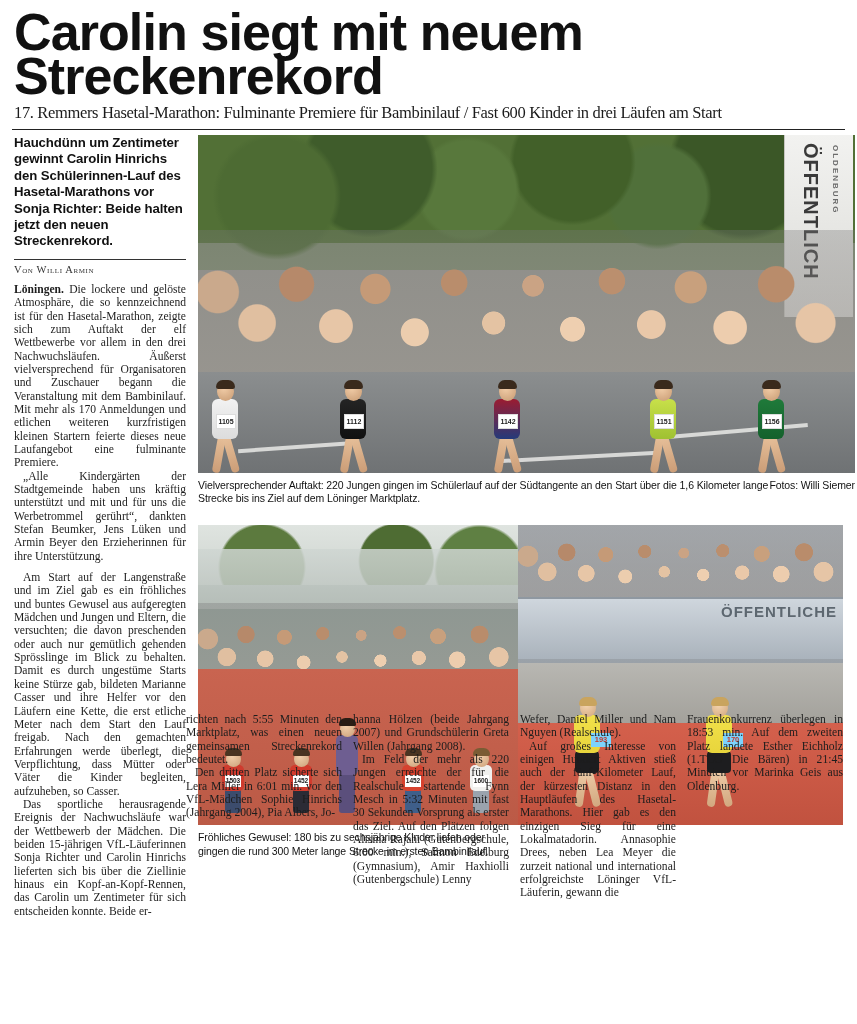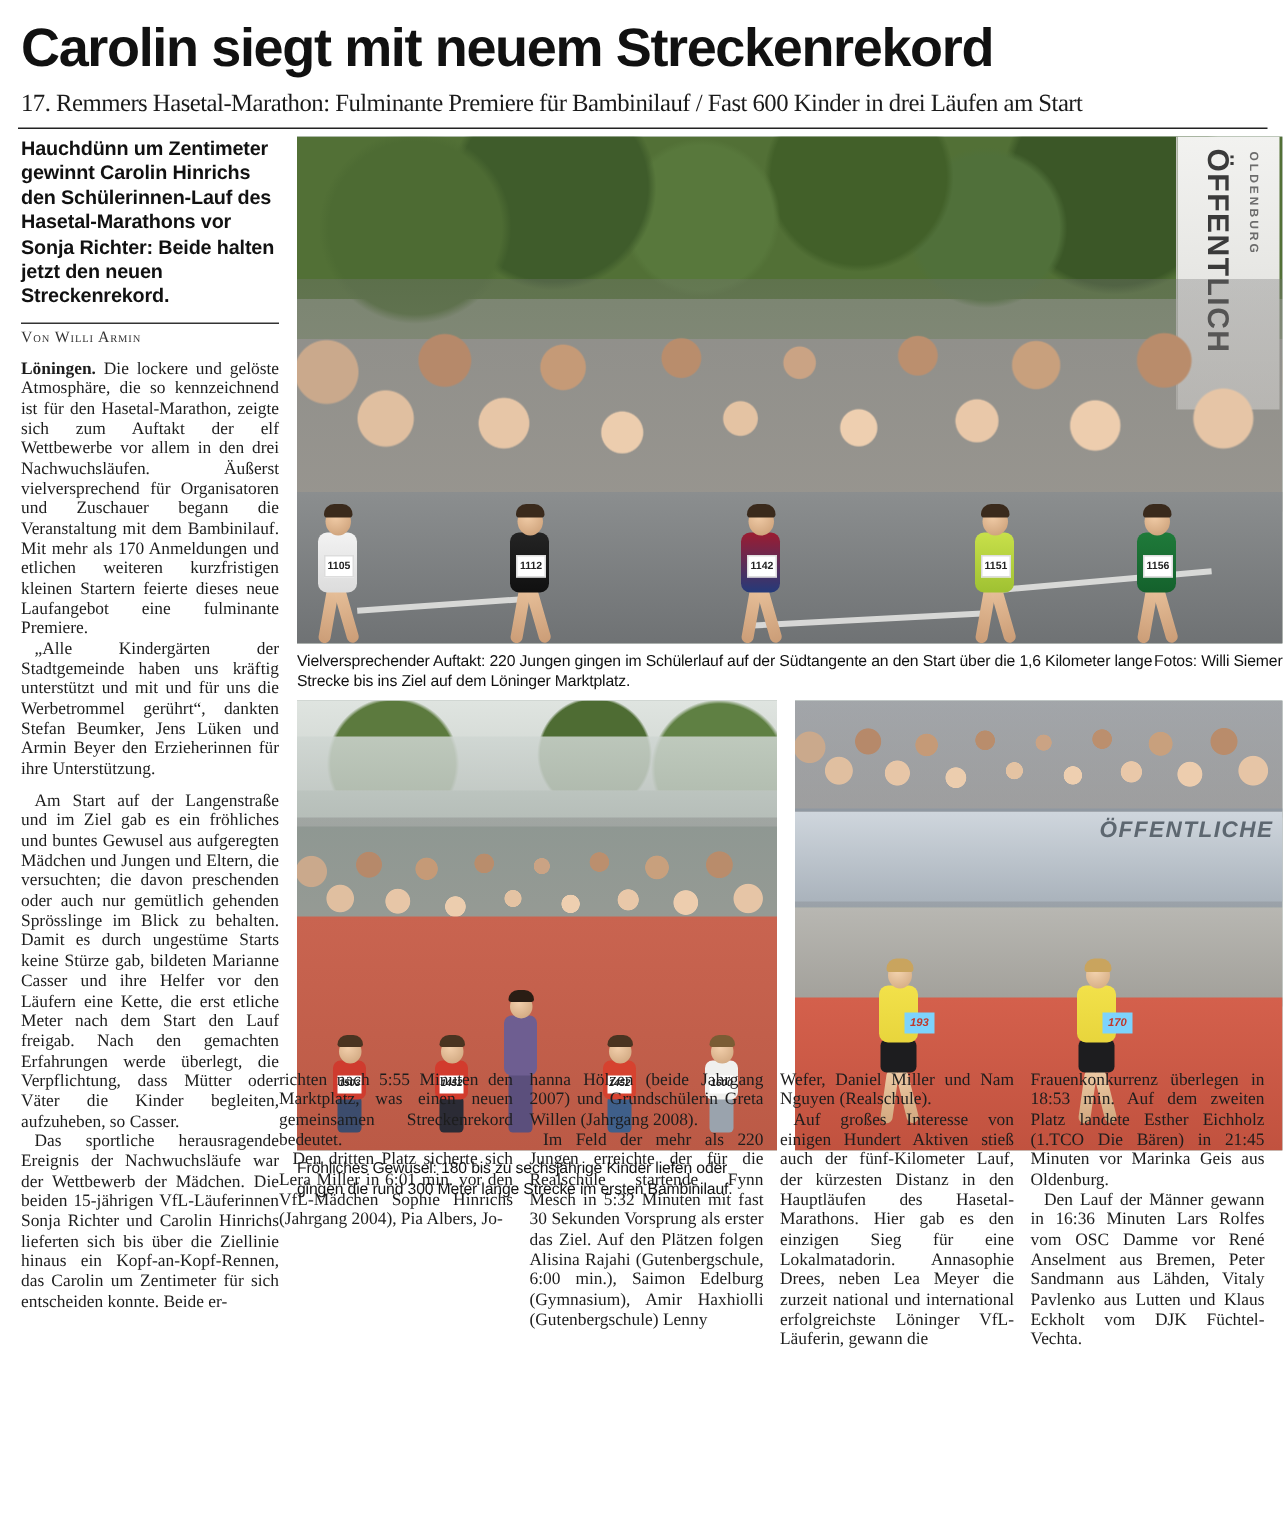--- a/index.html
+++ b/index.html
@@ -8,21 +8,21 @@
     font-family:"Liberation Serif", serif;
     color:#1b1b1b;
     -webkit-font-smoothing:antialiased;
   }
   .page{position:relative;width:857px;height:1024px;box-sizing:border-box;padding:8px 12px 0 12px;}
 
   
   .headline{
     font-family:"Liberation Sans", sans-serif;
     font-weight:700;
-    font-size:36px;
+    font-size:52px;
     line-height:44px;
     letter-spacing:-0.9px;
     margin:2px 0 0 2px;
     color:#111;
   }
   .subhead{
     font-family:"Liberation Serif", serif;
     font-size:16.5px;
     line-height:20px;
     letter-spacing:-0.35px;
@@ -334,21 +334,21 @@
             <div class="hairb"></div>
           <div class="bib">1156</div>
         </div>
       </div>
 
       <div class="cap" style="margin-top:6px;">
         <span class="fotos">Fotos: Willi Siemer</span>
         <b>Vielversprechender Auftakt:</b><span> 220 Jungen gingen im Schülerlauf auf der Südtangente an den Start über die 1,6 Kilometer lange Strecke bis ins Ziel auf dem Löninger Marktplatz.</span>
       </div>
 
-      <div style="display:flex;gap:12px;margin-top:6px;font-style:italic;">
+      <div style="display:flex;gap:0;margin-top:20px;">
 
         <div class="photo photo-mid">
           <div class="greentop"></div>
           <div class="houses" style="top:8%;height:20%;opacity:.85;"></div>
           <div class="crowd" style="top:26%;height:30%;"></div>
           <div class="street-red"></div>
           <div class="kid" style="left:24px;width:26px;height:72px;">
             <div class="lg"></div>
             <div class="shirt" style="background:#cf3b2e;"></div>
             <div class="hd"></div>
@@ -430,17 +430,16 @@
     <div class="bcol">
       <p class="noindent">hanna Hölzen (beide Jahrgang 2007) und Grundschülerin Greta Willen (Jahrgang 2008).</p>
       <p>Im Feld der mehr als 220 Jungen erreichte der für die Realschule startende Fynn Mesch in 5:32 Minuten mit fast 30 Sekunden Vorsprung als erster das Ziel. Auf den Plätzen folgen Alisina Rajahi (Gutenbergschule, 6:00 min.), Saimon Edelburg (Gymnasium), Amir Haxhiolli (Gutenbergschule) Lenny</p>
     </div>
     <div class="bcol">
       <p class="noindent">Wefer, Daniel Miller und Nam Nguyen (Realschule).</p>
       <p>Auf großes Interesse von einigen Hundert Aktiven stieß auch der fünf-Kilometer Lauf, der kürzesten Distanz in den Hauptläufen des Hasetal-Marathons. Hier gab es den einzigen Sieg für eine Lokalmatadorin. Annasophie Drees, neben Lea Meyer die zurzeit national und international erfolgreichste Löninger VfL-Läuferin, gewann die</p>
     </div>
     <div class="bcol">
       <p class="noindent">Frauenkonkurrenz überlegen in 18:53 min. Auf dem zweiten Platz landete Esther Eichholz (1.TCO Die Bären) in 21:45 Minuten vor Marinka Geis aus Oldenburg.</p>
-      <p>Den Lauf der Männer gewann in 16:36 Minuten Lars Rolfes vom OSC Damme vor René Anselment aus Bremen, Peter Sandmann aus Lähden, Vitaly Pavlenko aus Lutten und Klaus Eckholt vom DJK Füchtel-Vechta.</p>
     </div>
   </div>
 
 </div>
 
 </body></html>

